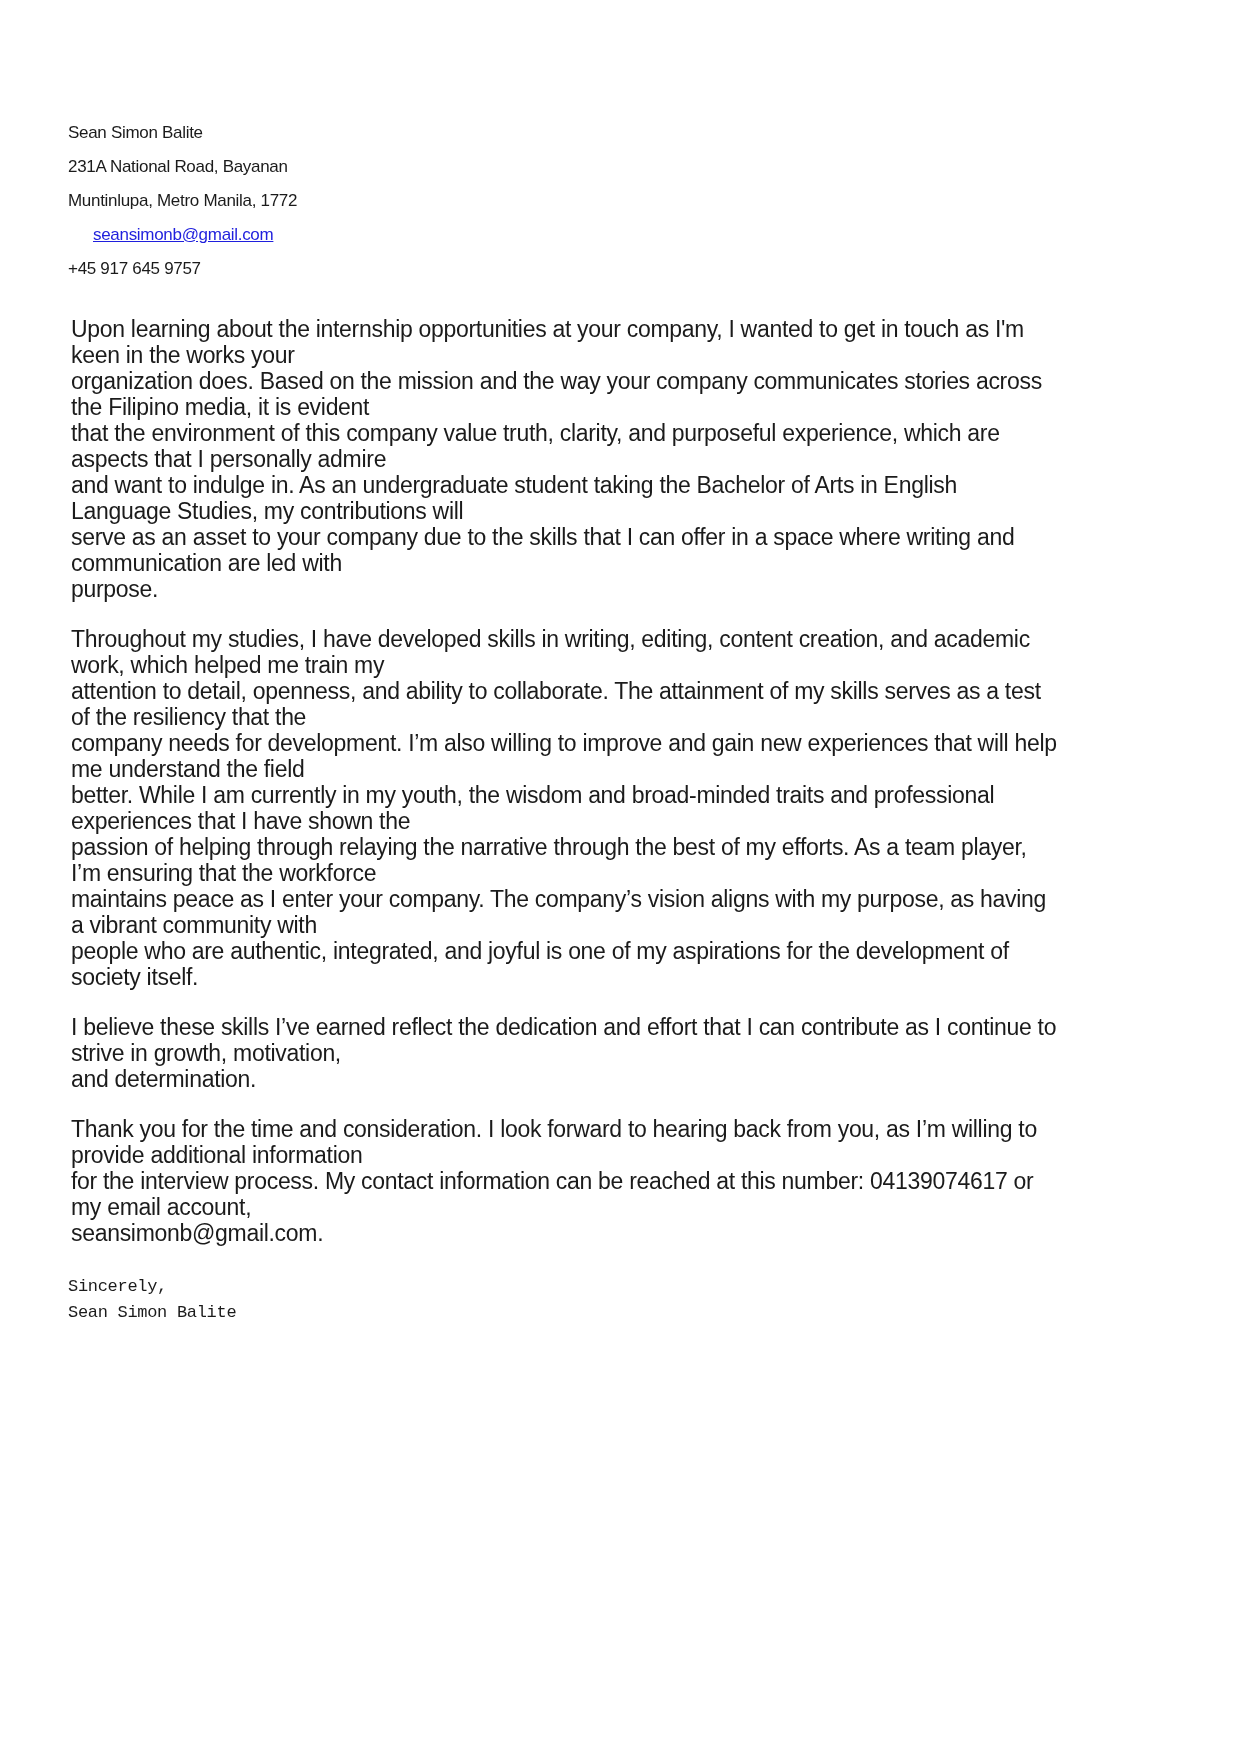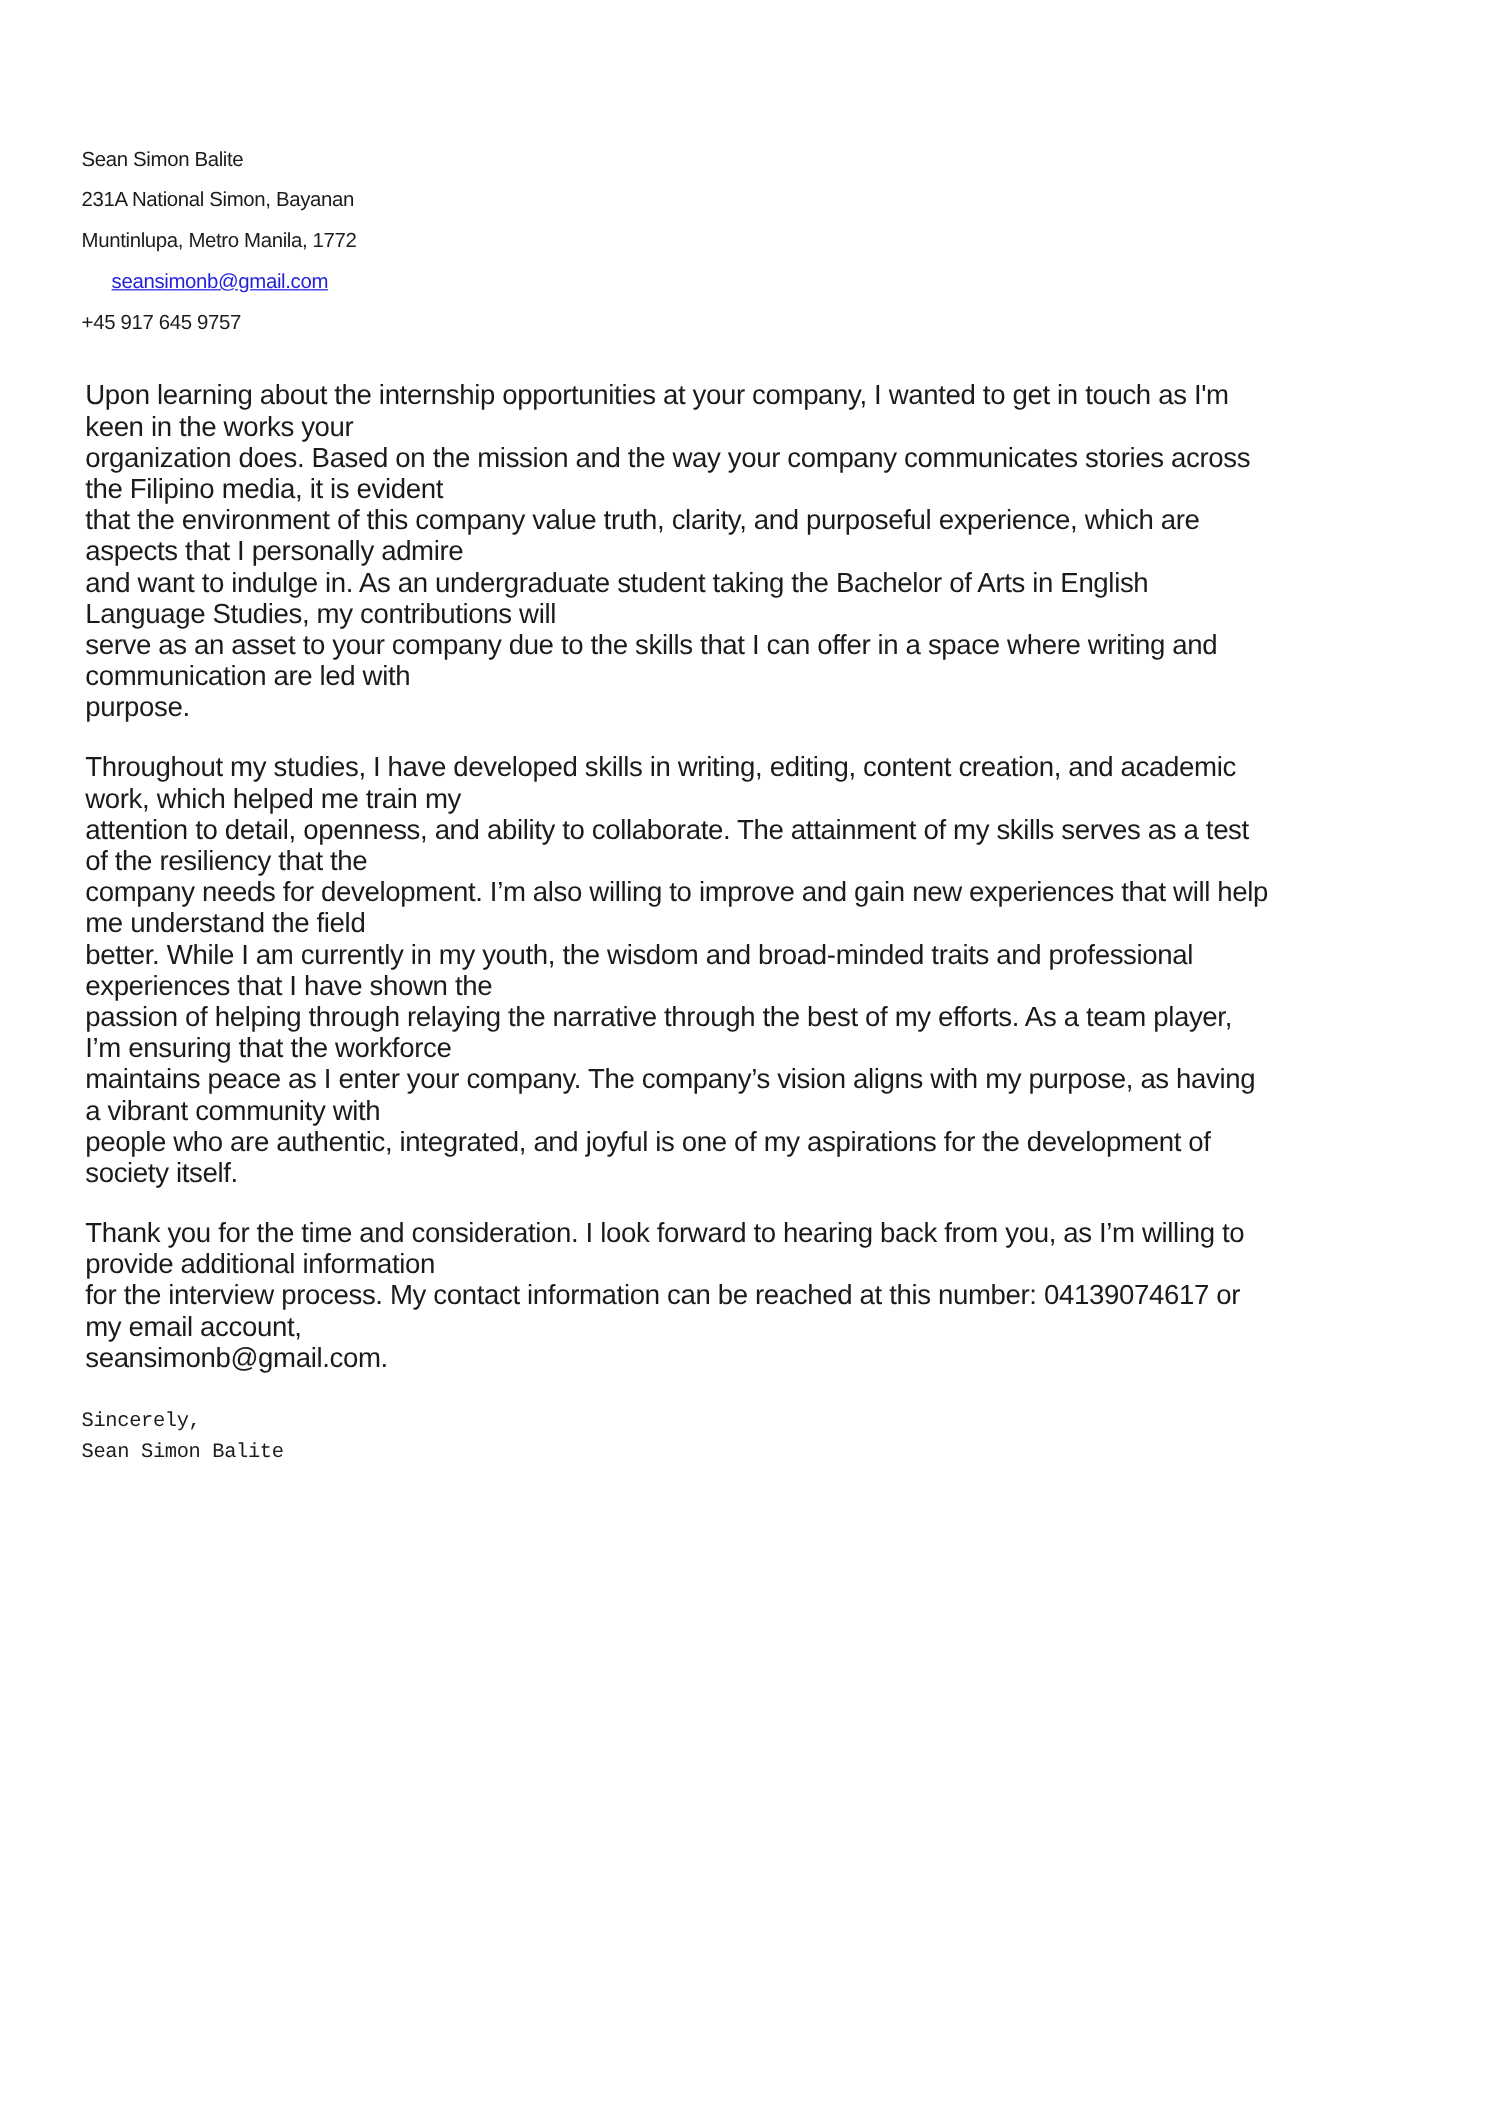--- a/index.html
+++ b/index.html
@@ -48,41 +48,43 @@
     font-family: Liberation Mono, monospace;
   }
 </style>
 </head>
 <body>
 
 <div class="page">
 
   <div class="sender-block">
     <div class="sender-line">Sean Simon Balite</div>
-    <div class="sender-line">231A National Simon, Bayanan</div>
+    <div class="sender-line">231A National Road, Bayanan</div>
     <div class="sender-line">Muntinlupa, Metro Manila, 1772</div>
     <div class="sender-line"><a class="email-link">seansimonb@gmail.com</a></div>
     <div class="sender-line">+45 917 645 9757</div>
   </div>
 
   <p class="body-paragraph">Upon learning about the internship opportunities at your company, I wanted to get in touch as I'm keen in the works your
 organization does. Based on the mission and the way your company communicates stories across the Filipino media, it is evident
 that the environment of this company value truth, clarity, and purposeful experience, which are aspects that I personally admire
 and want to indulge in. As an undergraduate student taking the Bachelor of Arts in English Language Studies, my contributions will
 serve as an asset to your company due to the skills that I can offer in a space where writing and communication are led with
 purpose.</p>
 
   <p class="body-paragraph">Throughout my studies, I have developed skills in writing, editing, content creation, and academic work, which helped me train my
 attention to detail, openness, and ability to collaborate. The attainment of my skills serves as a test of the resiliency that the
 company needs for development. I’m also willing to improve and gain new experiences that will help me understand the field
 better. While I am currently in my youth, the wisdom and broad-minded traits and professional experiences that I have shown the
 passion of helping through relaying the narrative through the best of my efforts. As a team player, I’m ensuring that the workforce
 maintains peace as I enter your company. The company’s vision aligns with my purpose, as having a vibrant community with
 people who are authentic, integrated, and joyful is one of my aspirations for the development of society itself.</p>
 
+  <p class="body-paragraph">I believe these skills I’ve earned reflect the dedication and effort that I can contribute as I continue to strive in growth, motivation,
+and determination.</p>
 
   <p class="body-paragraph">Thank you for the time and consideration. I look forward to hearing back from you, as I’m willing to provide additional information
 for the interview process. My contact information can be reached at this number: 04139074617 or my email account,
 seansimonb@gmail.com.</p>
 
   <div class="closing-block">
     <div>Sincerely,</div>
     <div>Sean Simon Balite</div>
   </div>
 

